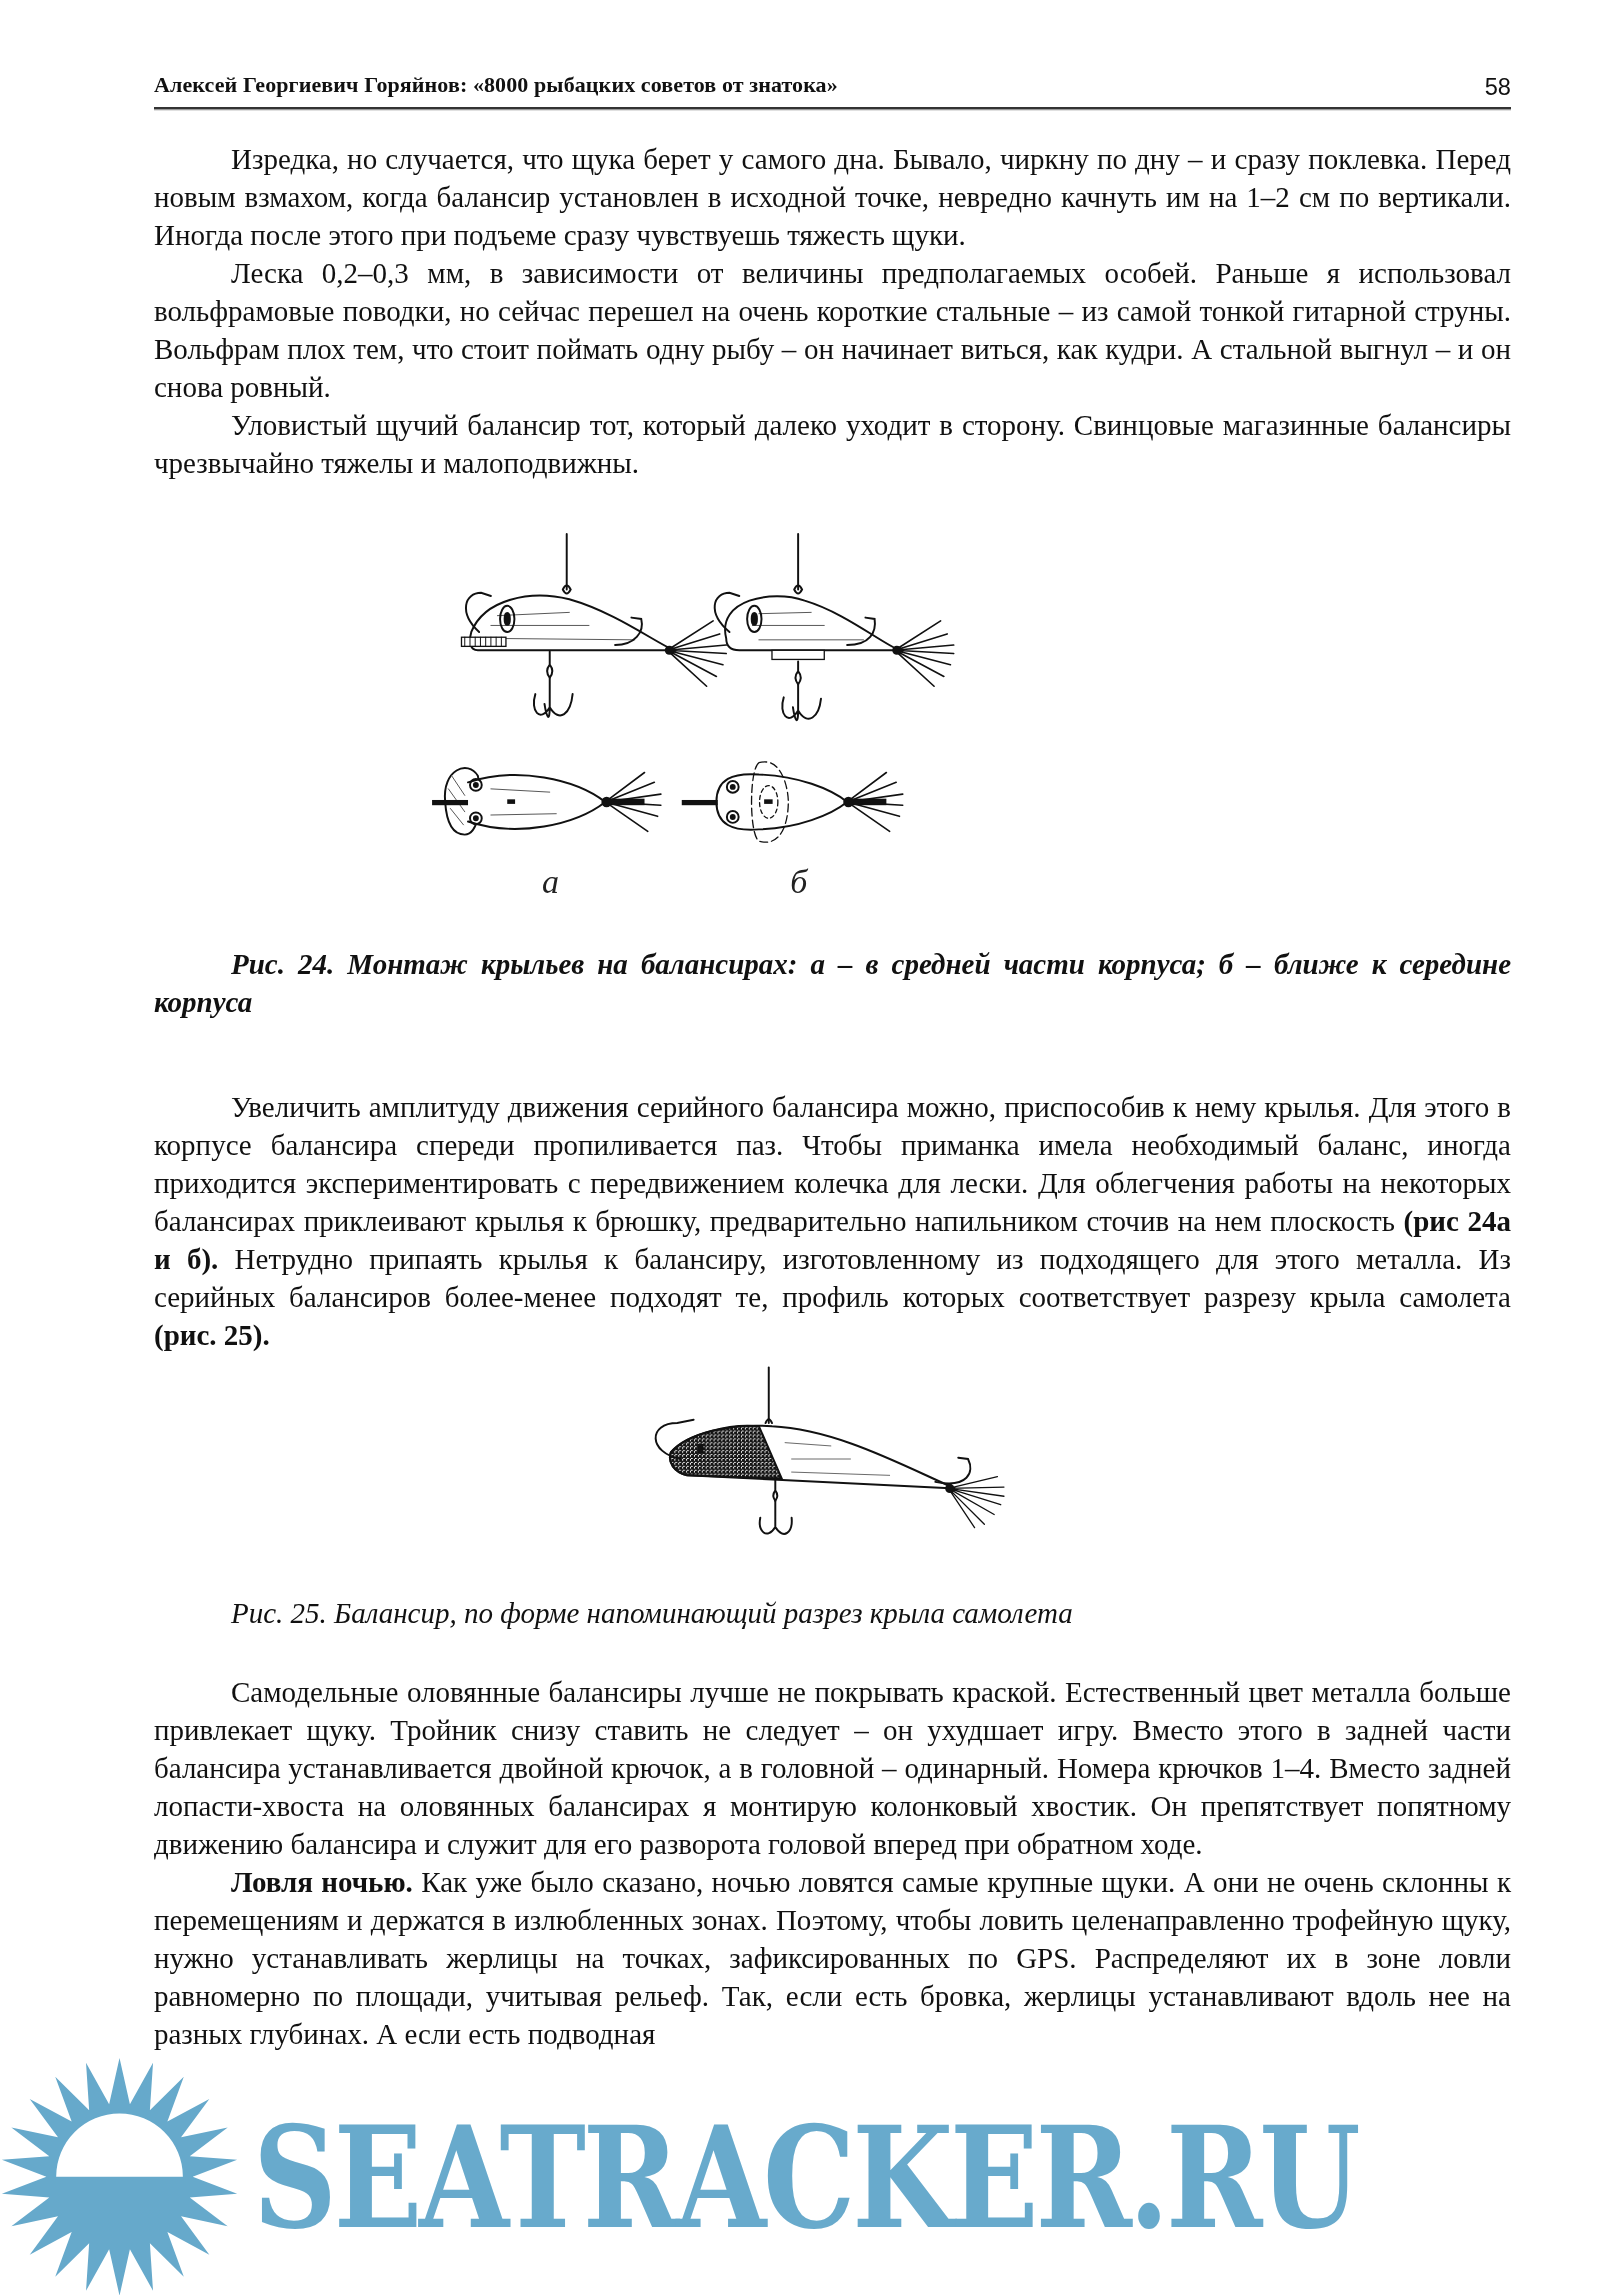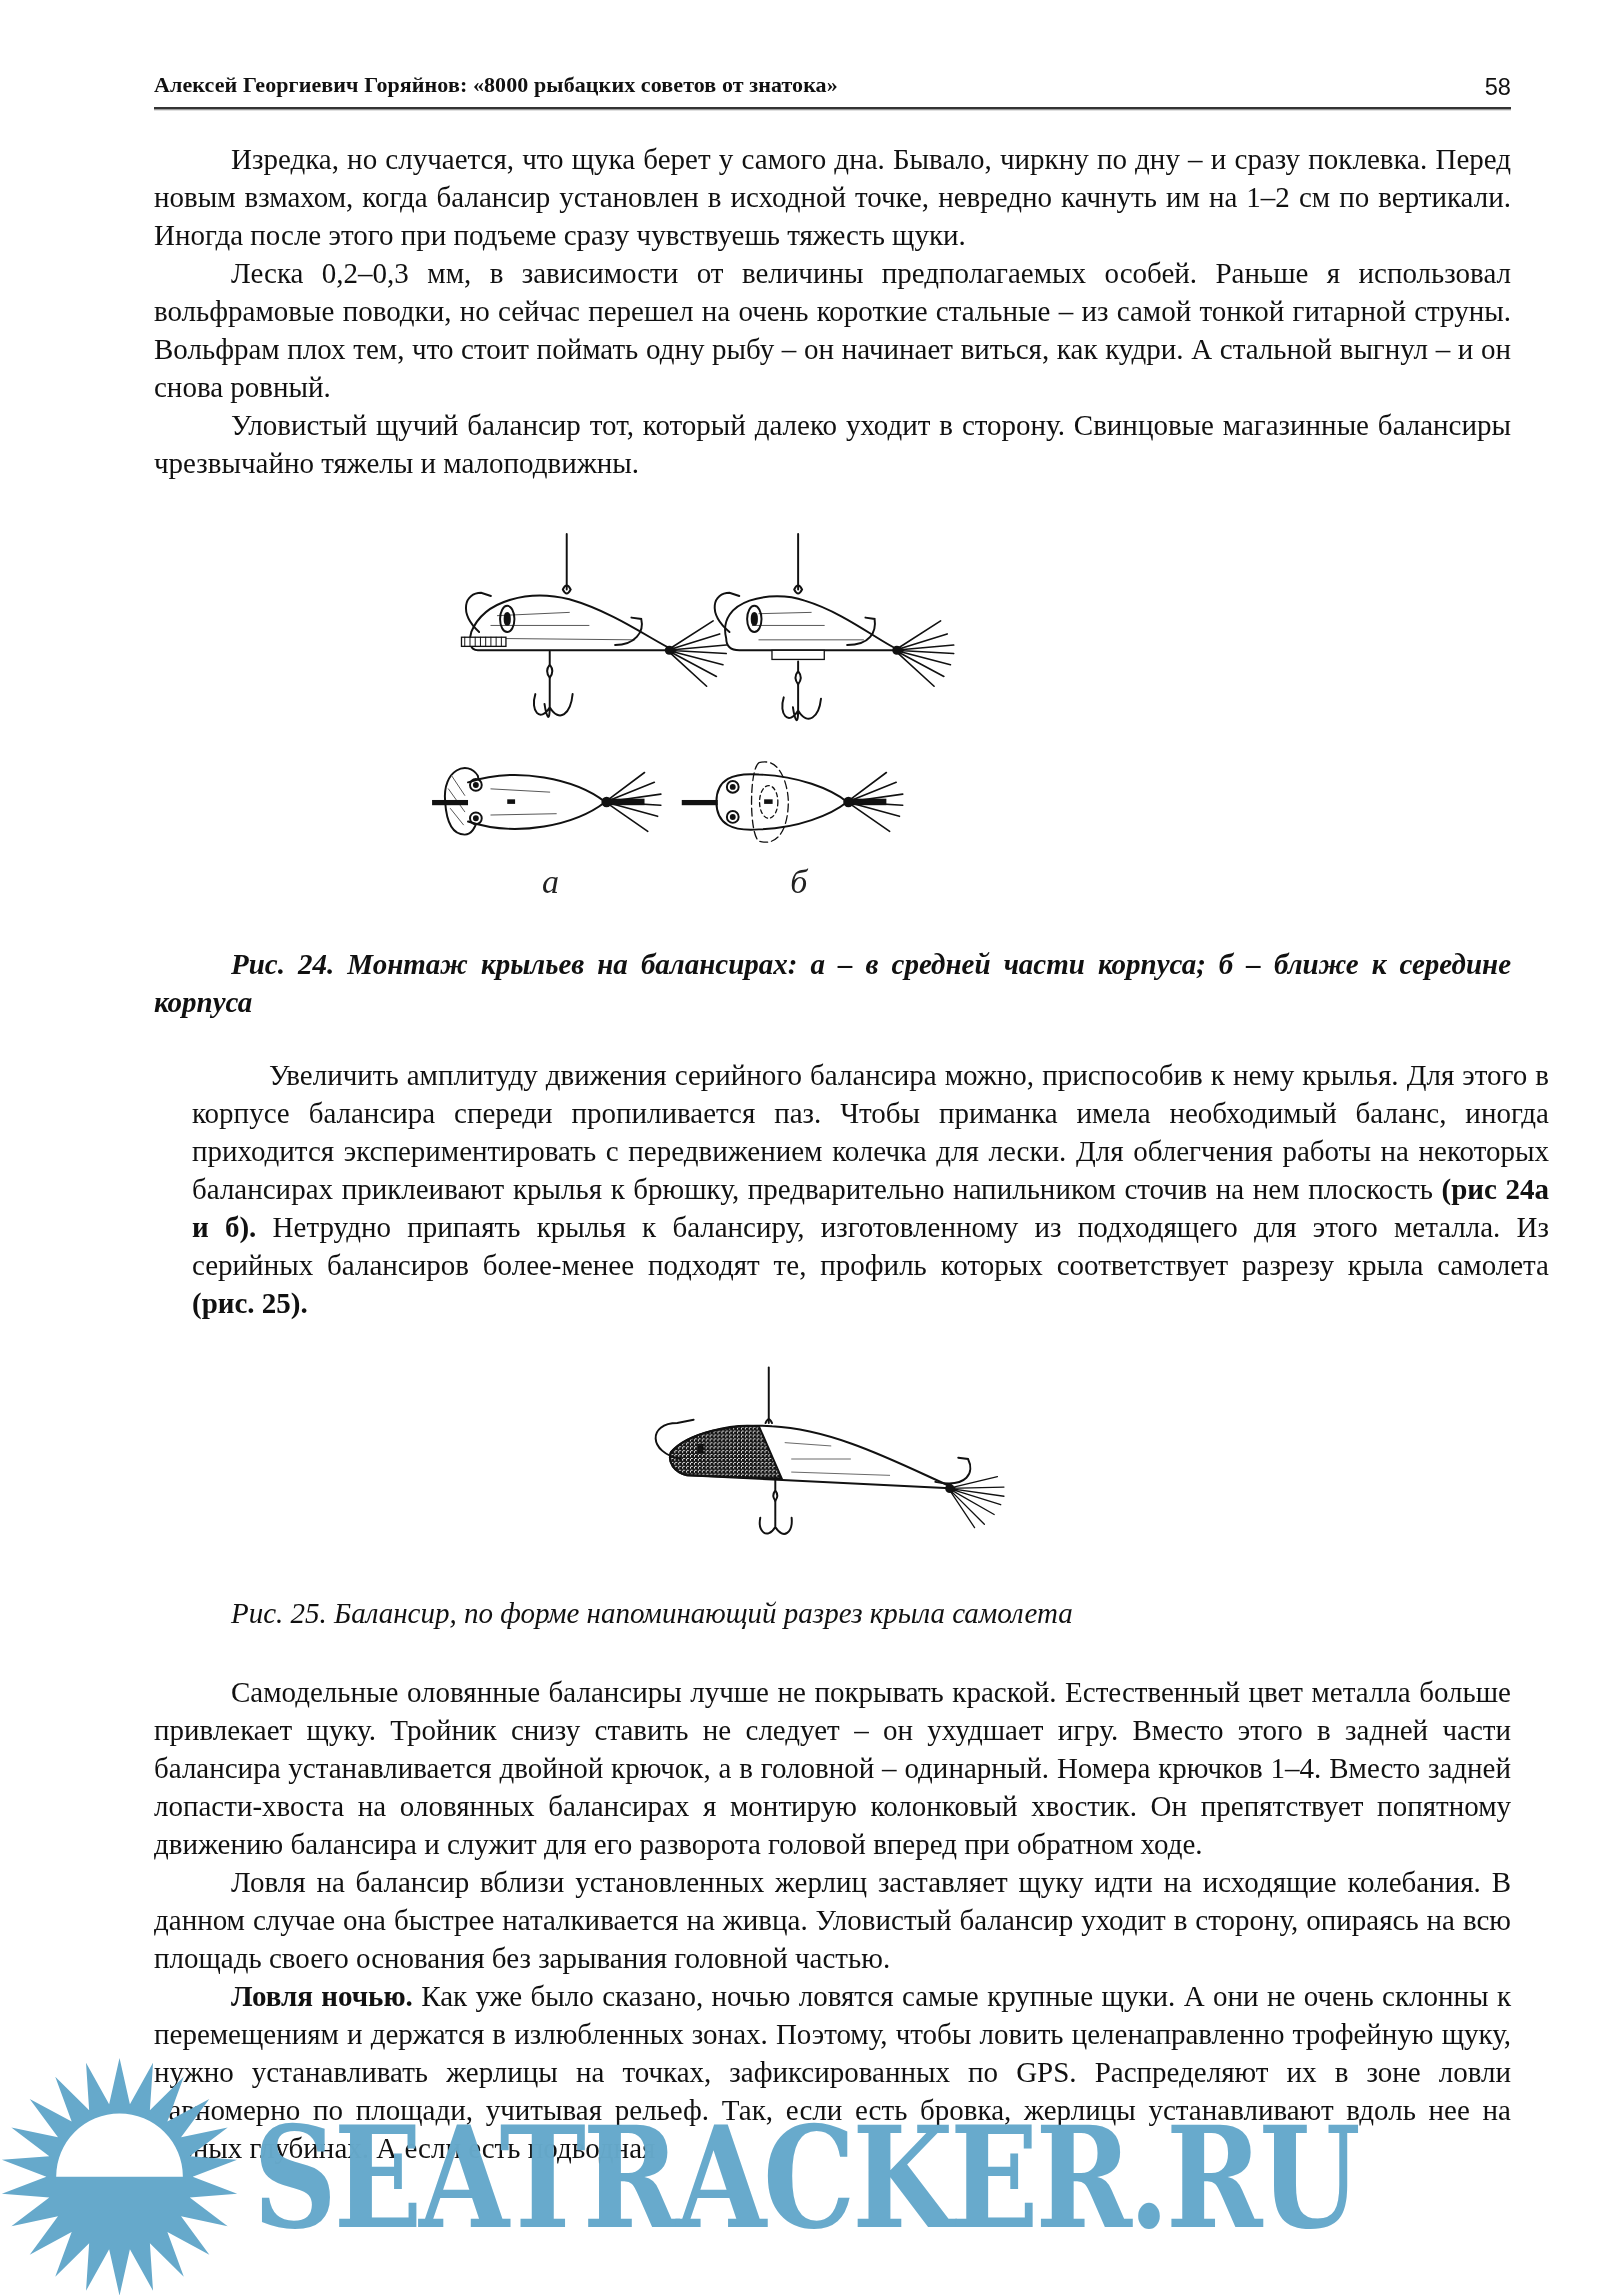--- a/index.html
+++ b/index.html
@@ -115,21 +115,21 @@
       <circle cx="657" cy="420" r="8" fill="#111" stroke="none"></circle>
     </g>
     <text class="fig-label" x="188" y="560" stroke="none">а</text>
     <text class="fig-label" x="568" y="560" stroke="none">б</text>
   </svg>
 
   <div class="caption" style="top:945px;font-weight:bold;">
     <p>Рис. 24. Монтаж крыльев на балансирах: а – в средней части корпуса; б – ближе к середине корпуса</p>
   </div>
 
-  <div class="block" style="top:1056px;margin-left:38px;">
+  <div class="block" style="top:1088px;">
     <p><span>Увеличить амплитуду движения серийного балансира можно, приспособив к нему крылья. Для этого в корпусе балансира спереди пропиливается паз. Чтобы приманка имела необходимый баланс, иногда приходится экспериментировать с передвижением колечка для лески. Для облегчения работы на некоторых балансирах приклеивают крылья к брюшку, предварительно напильником сточив на нем плоскость </span><span class="bold">(рис 24а и б).</span><span> Нетрудно припаять крылья к балансиру, изготовленному из подходящего для этого металла. Из серийных балансиров более-менее подходят те, профиль которых соответствует разрезу крыла самолета </span><span class="bold">(рис. 25).</span></p>
   </div>
 
   <svg class="figure" style="left:628px; top:1361px;" width="471" height="196" viewBox="0 0 720 300" fill="none" stroke="#111" stroke-width="3" stroke-linecap="round">
     <defs>
       <pattern id="stipple" width="6" height="6" patternUnits="userSpaceOnUse">
         <circle cx="2" cy="2" r="1.2" fill="#222"></circle>
           <circle cx="5" cy="5" r="0.9" fill="#444"></circle>
       </pattern>
     </defs>
@@ -146,21 +146,20 @@
     <path d="M225 178 v20 q-6 8 0 16 q6 -8 0 -16"></path>
     <path d="M225 214 v40 M225 254 C212 275 198 260 202 240 M225 254 C238 275 252 262 250 240"></path>
   </svg>
 
   <div class="caption" style="top:1558px;margin-top:36px;">
     <p>Рис. 25. Балансир, по форме напоминающий разрез крыла самолета</p>
   </div>
 
   <div class="block" style="top:1633px;margin-top:40px;">
     <p>Самодельные оловянные балансиры лучше не покрывать краской. Естественный цвет металла больше привлекает щуку. Тройник снизу ставить не следует – он ухудшает игру. Вместо этого в задней части балансира устанавливается двойной крючок, а в головной – одинарный. Номера крючков 1–4. Вместо задней лопасти-хвоста на оловянных балансирах я монтирую колонковый хвостик. Он препятствует попятному движению балансира и служит для его разворота головой вперед при обратном ходе.</p>
-    <p>Ловля на балансир вблизи установленных жерлиц заставляет щуку идти на исходящие колебания. В данном случае она быстрее наталкивается на живца. Уловистый балансир уходит в сторону, опираясь на всю площадь своего основания без зарывания головной частью.</p>
     <p><span class="bold">Ловля ночью.</span><span> Как уже было сказано, ночью ловятся самые крупные щуки. А они не очень склонны к перемещениям и держатся в излюбленных зонах. Поэтому, чтобы ловить целенаправленно трофейную щуку, нужно устанавливать жерлицы на точках, зафиксированных по GPS. Распределяют их в зоне ловли равномерно по площади, учитывая рельеф. Так, если есть бровка, жерлицы устанавливают вдоль нее на разных глубинах. А если есть подводная</span></p>
   </div>
 
   <svg class="watermark" viewBox="0 0 2481 369" width="1623" height="241">
     <g id="sun">
         <polygon points="181.0,6.0 196.9,77.1 232.3,13.4 227.5,86.1 279.4,34.9 254.3,103.4 318.5,68.8 275.2,127.4 346.6,112.4 288.5,156.4 361.1,162.1 293.0,188.0 361.1,213.9 288.5,219.6 346.6,263.6 275.2,248.6 318.5,307.2 254.3,272.6 279.4,341.1 227.5,289.9 232.3,362.6 196.9,298.9 181.0,370.0 165.1,298.9 129.7,362.6 134.5,289.9 82.6,341.1 107.7,272.6 43.5,307.2 86.8,248.6 15.4,263.6 73.5,219.6 0.9,213.9 69.0,188.0 0.9,162.1 73.5,156.4 15.4,112.4 86.8,127.4 43.5,68.8 107.7,103.4 82.6,34.9 134.5,86.1 129.7,13.4 165.1,77.1" fill="#66a9cb"></polygon>
         <path d="M84 188 A97 97 0 0 1 278 188 Z" fill="#ffffff"></path>
       </g>
   </svg>
   <div class="wm-text">SEATRACKER.RU</div>

